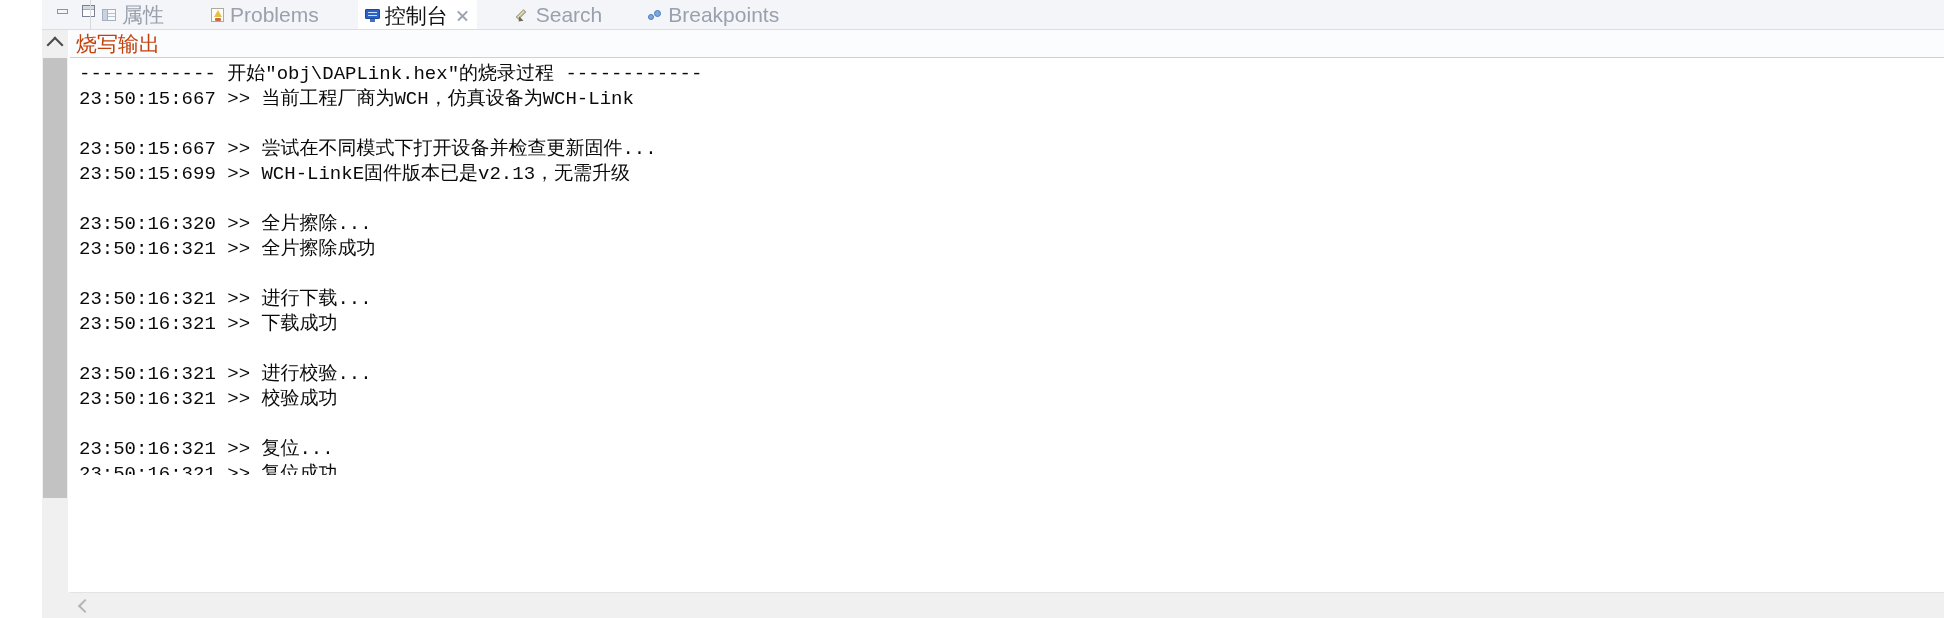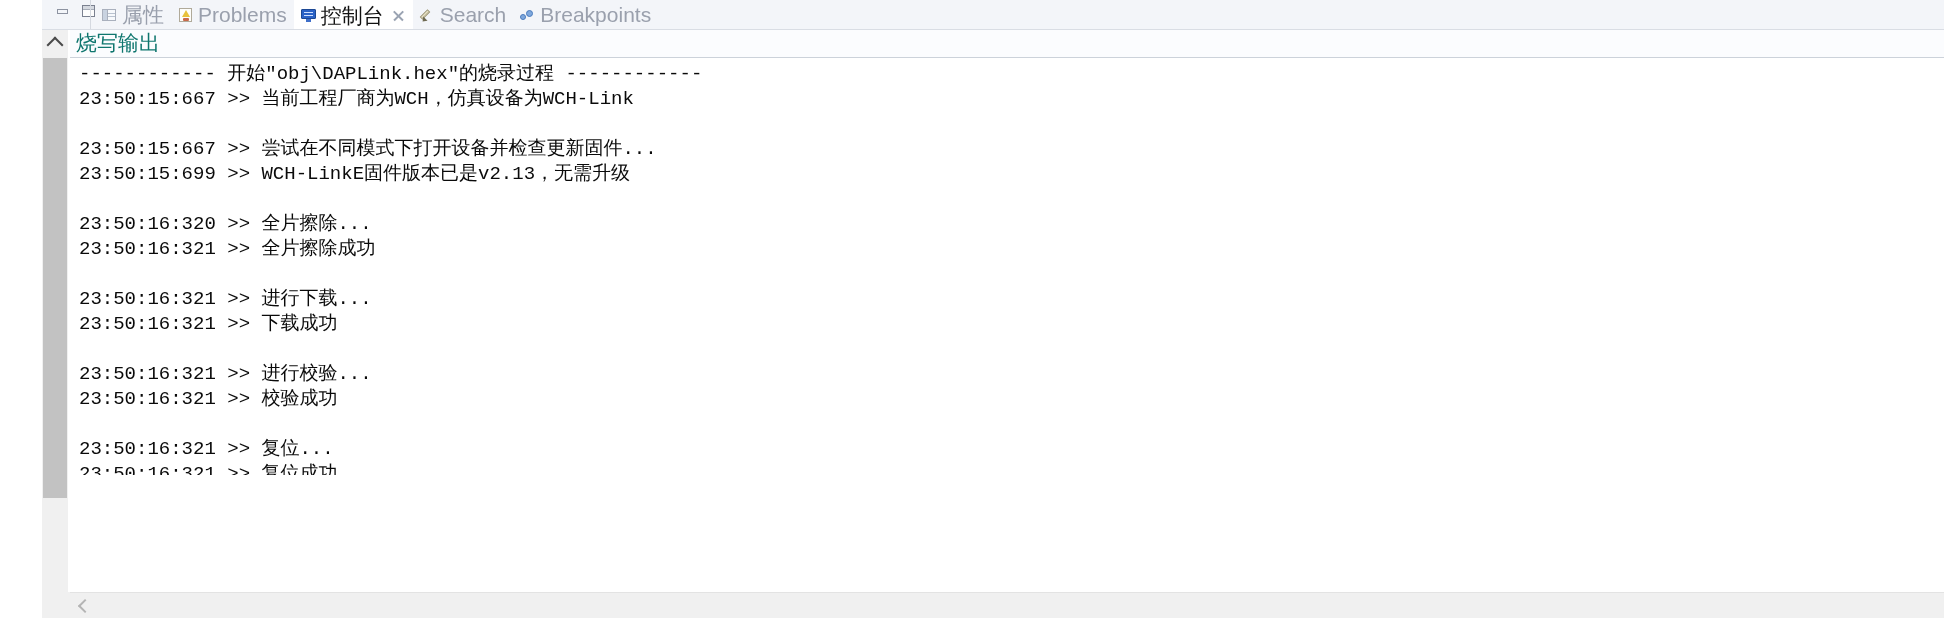--- a/index.html
+++ b/index.html
@@ -97,20 +97,21 @@
     width: 1px; height: 29px;
     background: #d5d9e0;
   }
 
   .tabs {
     position: absolute;
     left: 95px; top: 0;
     height: 29px;
     display: flex;
     align-items: center;
+    gap: 32px;
   }
   .tab {
     display: flex;
     align-items: center;
     height: 29px;
     padding: 0 7px 0 6px;
     font-size: 21px;
     line-height: 1;
     color: #9aa0ad;
     white-space: nowrap;
@@ -276,24 +277,23 @@
     width: 1874px;
     height: 28px;
     background: #fbfcfe;
     border-bottom: 1px solid #ccd2da;
     box-sizing: border-box;
     display: flex;
     align-items: center;
   }
   .section-title {
     font-size: 21px;
-    color: #0f766e;
+    color: #c2410c;
     padding-left: 6px;
     line-height: 1;
-    font-family: Liberation Serif, serif;
   }
 
   
   .header-left-pad {
     position: absolute;
     left: 0; top: 30px;
     width: 70px; height: 28px;
     background: #ffffff;
   }
 

